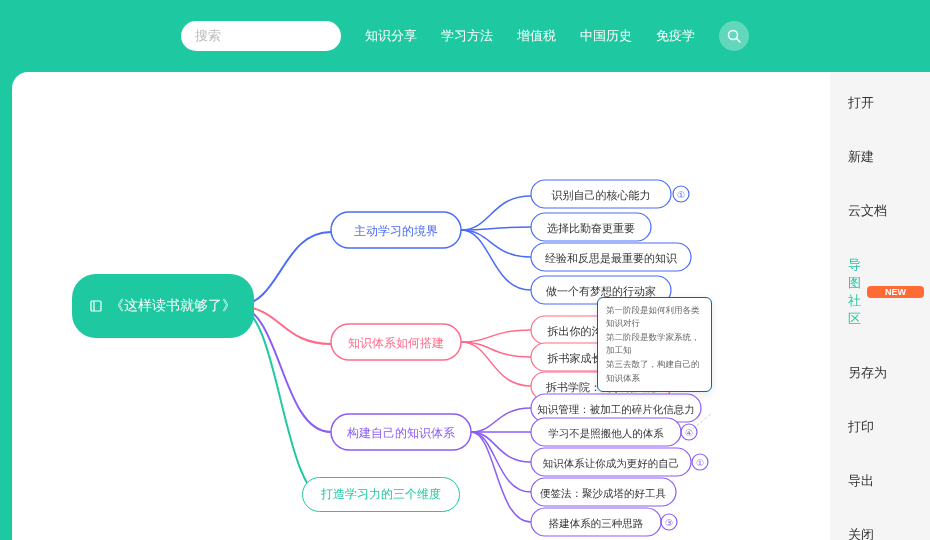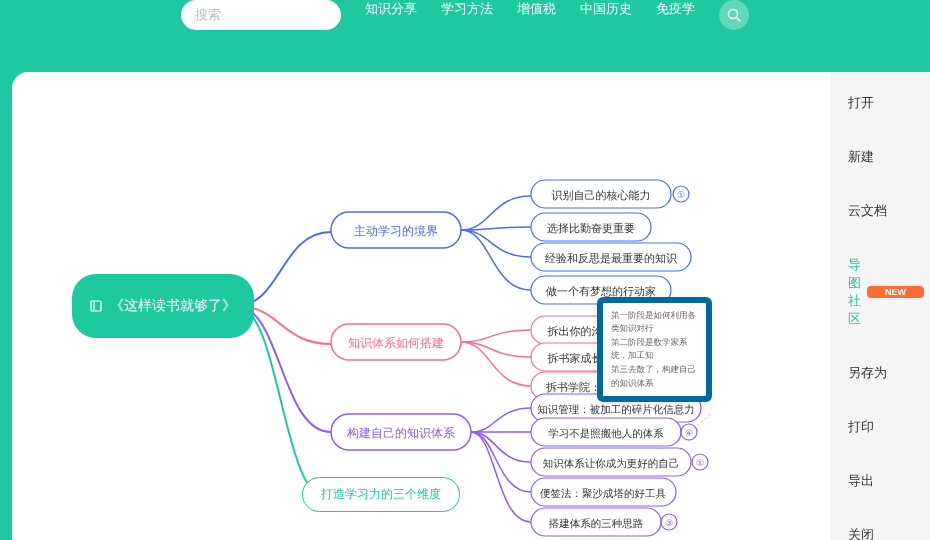--- a/index.html
+++ b/index.html
@@ -12,21 +12,21 @@
       position: relative;
     }
 
     
     .top-bar {
       position: absolute;
       top: 0; left: 0; right: 0;
       height: 72px;
       background: #1ec8a0;
       display: flex;
-      align-items: flex-start;
+      align-items: center;
       justify-content: center;
       gap: 24px;
       z-index: 10;
     }
     .search-box {
       background: white;
       border-radius: 20px;
       display: flex;
       align-items: center;
       padding: 6px 14px;
@@ -127,21 +127,21 @@
       z-index: 5;
       justify-content: flex-end;
     }
 
     
     .tooltip-box {
       position: absolute;
       right: 118px;
       top: 48%;
       background: white;
-      border: 6px solid #0369a1;
+      border: 1px solid #0369a1;
       border-radius: 6px;
       padding: 6px 8px;
       font-size: 9px;
       color: #666;
       width: 115px;
       line-height: 1.5;
       z-index: 6;
       box-shadow: 0 2px 8px rgba(0,0,0,0.1);
     }
   </style>

